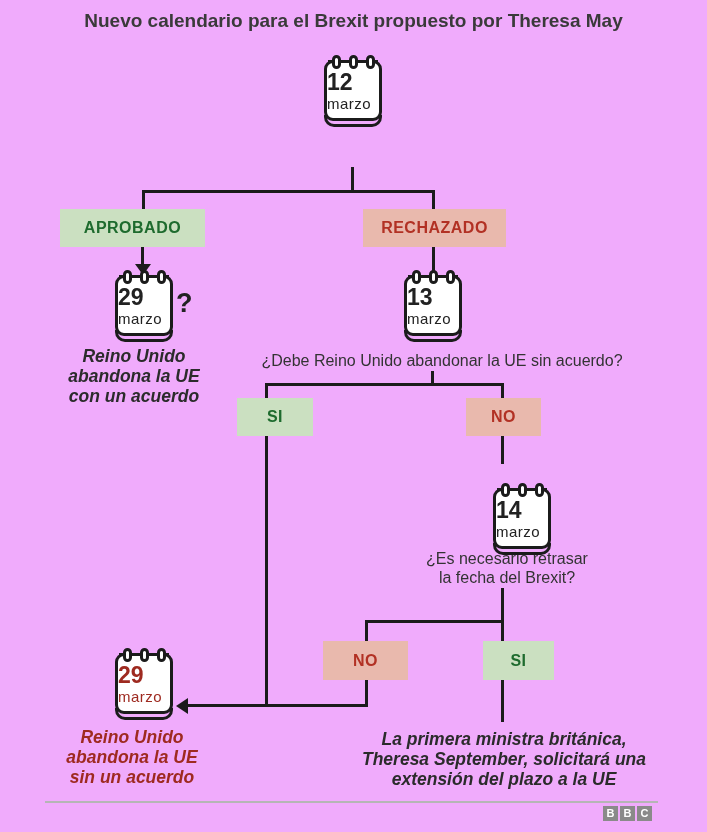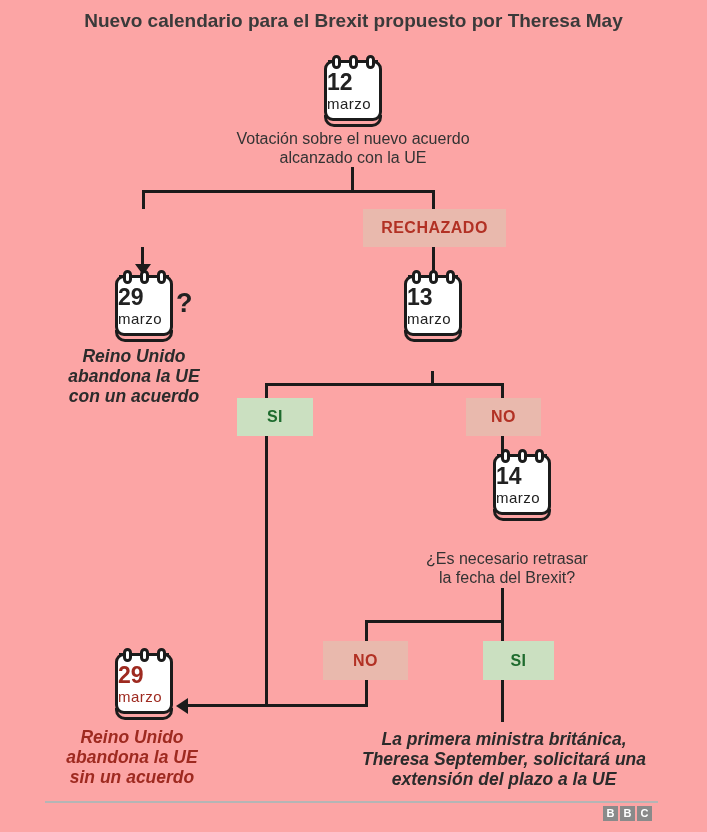--- a/index.html
+++ b/index.html
@@ -3,21 +3,21 @@
 <meta charset="utf-8">
 <style>
   :root{
     --approve-bg:#cbe0c1; --approve-text:#1e6b2e;
     --reject-bg:#e9b9ad;  --reject-text:#b23124;
     --no-deal-red:#9e2a20; --line:#1b1b1b; --text:#333333;
     --divider:#b5b5b5; --bbc-gray:#8a8a8a;
   }
   html,body{margin:0;padding:0;background:#fff;}
   .canvas{
-    position:relative; width:707px; height:832px; background:#fca5a5; overflow:hidden;
+    position:relative; width:707px; height:832px; background:#f0abfc; overflow:hidden;
     font-family:"Liberation Sans", sans-serif; color:var(--text);
   }
   .title{
     position:absolute; left:0; top:10px; width:707px; margin:0;
     text-align:center; font-size:19px; font-weight:bold; color:#3a3a3a;
   }
   
   .h-line,.v-line{position:absolute; background:var(--line);}
   .h-line{height:3px;} .v-line{width:3px;}
   
@@ -71,28 +71,27 @@
     <div class="cal-rings">
         <span></span>
         <span></span>
         <span></span>
       </div>
     <div class="cal-body">
       <div class="cal-day">12</div>
       <div class="cal-month">marzo</div>
     </div>
   </div>
-  <div class="caption plain" style="left:183px;top:129px;width:340px;">Votación sobre el nuevo acuerdo
-alcanzado con la UE</div>
 
   <div class="v-line" style="left:351px;top:167px;height:26px;"></div>
   <div class="h-line" style="left:142px;top:190px;width:293px;"></div>
   <div class="v-line" style="left:142px;top:190px;height:19px;"></div>
   <div class="v-line" style="left:432px;top:190px;height:19px;"></div>
 
+  <div class="badge green" style="left:60px;top:209px;width:145px;height:38px;">APROBADO</div>
   <div class="badge red" style="left:363px;top:209px;width:143px;height:38px;">RECHAZADO</div>
 
   <div class="v-line" style="left:141px;top:247px;height:18px;"></div>
   <div class="arrow-down" style="left:135px;top:264px;"></div>
 
   <div class="cal" style="left:115px;top:270px;">
     <div class="cal-rings">
         <span></span>
         <span></span>
         <span></span>
@@ -112,33 +111,34 @@
     <div class="cal-rings">
         <span></span>
         <span></span>
         <span></span>
       </div>
     <div class="cal-body">
       <div class="cal-day">13</div>
       <div class="cal-month">marzo</div>
     </div>
   </div>
+  <div class="caption plain" style="left:242px;top:351px;width:400px;">¿Debe Reino Unido abandonar la UE sin acuerdo?</div>
 
   <div class="v-line" style="left:431px;top:371px;height:15px;"></div>
   <div class="h-line" style="left:265px;top:383px;width:239px;"></div>
   <div class="v-line" style="left:265px;top:383px;height:15px;"></div>
   <div class="v-line" style="left:501px;top:383px;height:15px;"></div>
 
   <div class="badge green" style="left:237px;top:398px;width:76px;height:38px;">SI</div>
   <div class="badge red" style="left:466px;top:398px;width:75px;height:38px;">NO</div>
 
   <div class="v-line" style="left:265px;top:436px;height:271px;"></div>
 
   <div class="v-line" style="left:501px;top:436px;height:28px;"></div>
-  <div class="cal" style="left:474px;top:449px;padding-left:19px;">
+  <div class="cal" style="left:474px;top:483px;padding-left:19px;">
     <div class="cal-rings">
         <span></span>
         <span></span>
         <span></span>
       </div>
     <div class="cal-body">
       <div class="cal-day">14</div>
       <div class="cal-month">marzo</div>
     </div>
   </div>

